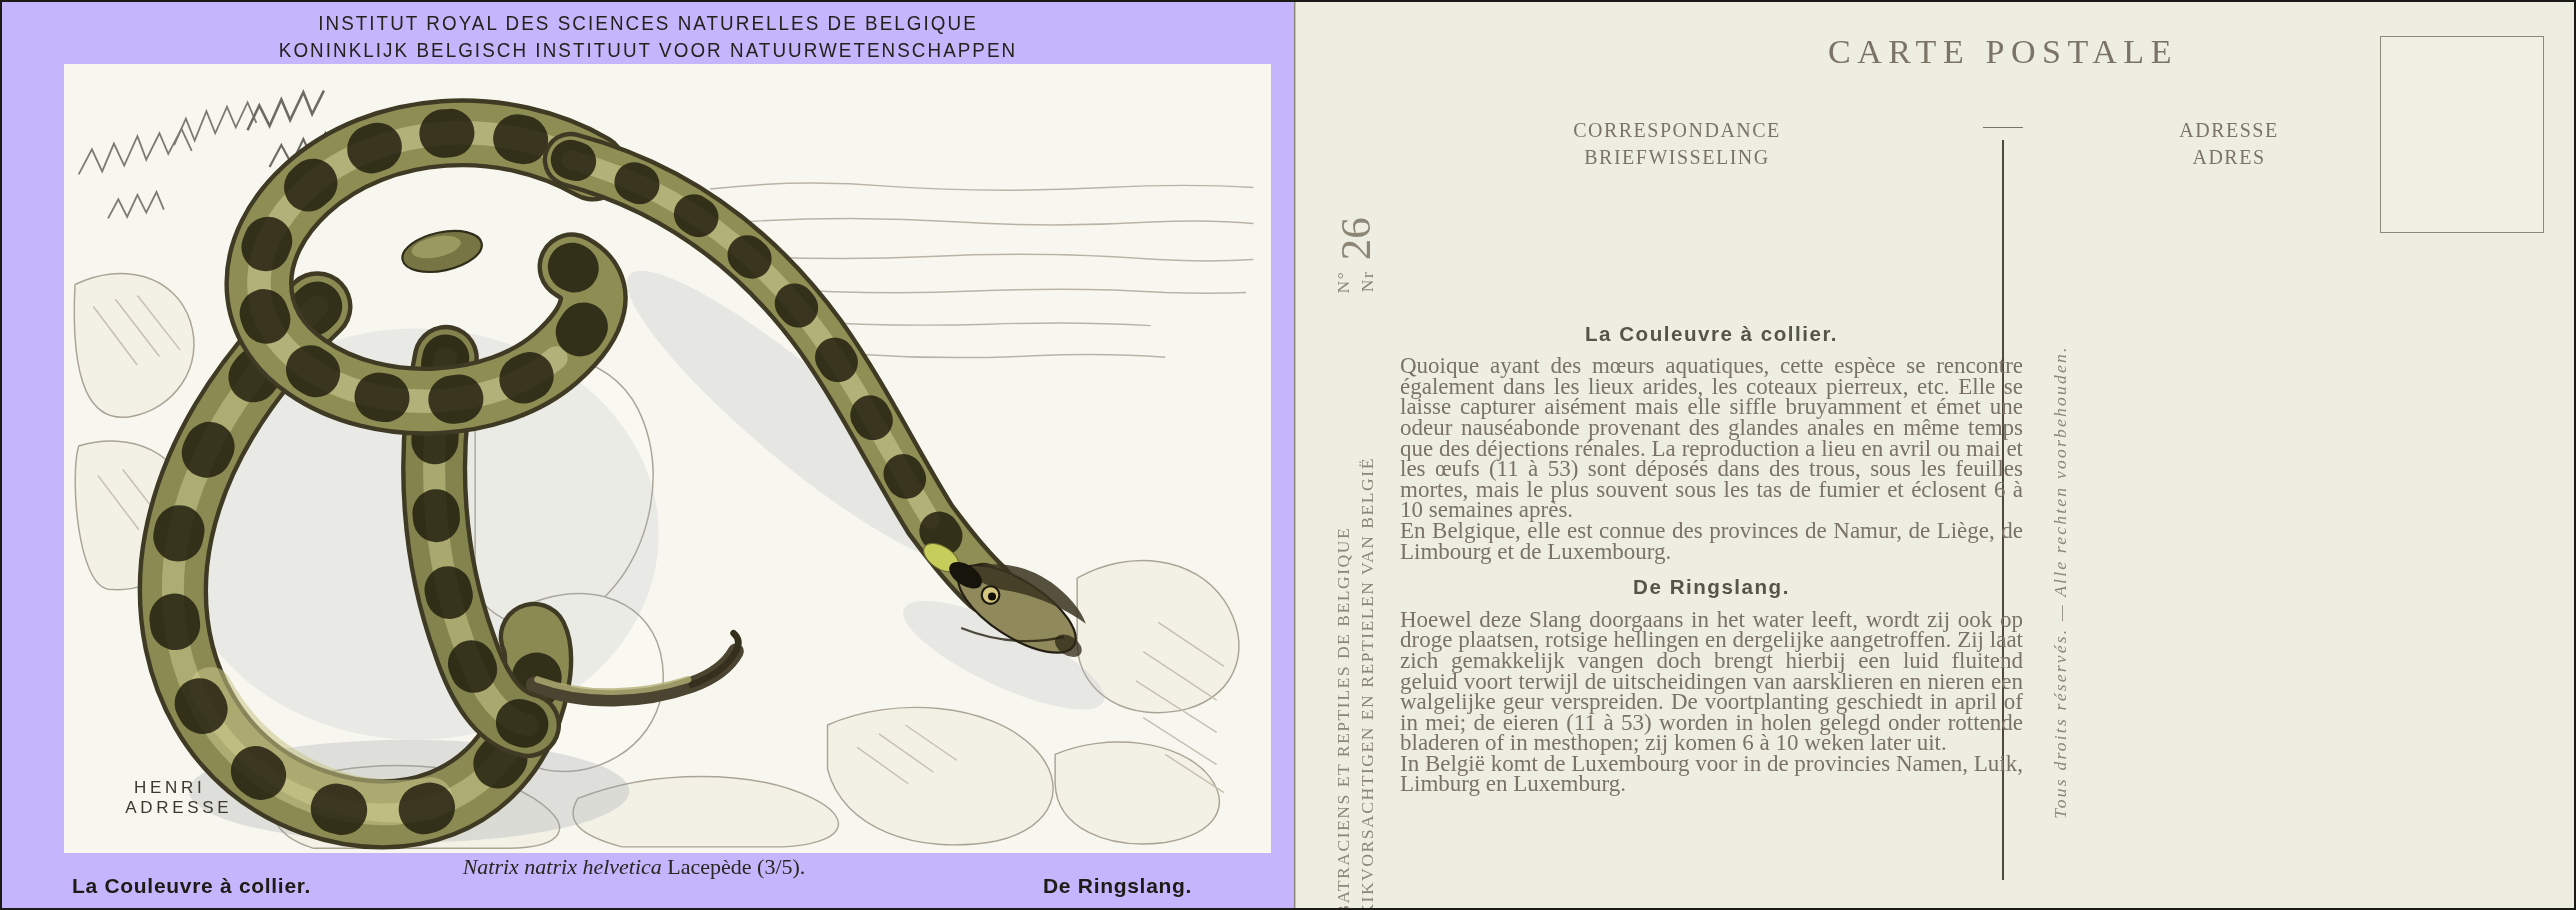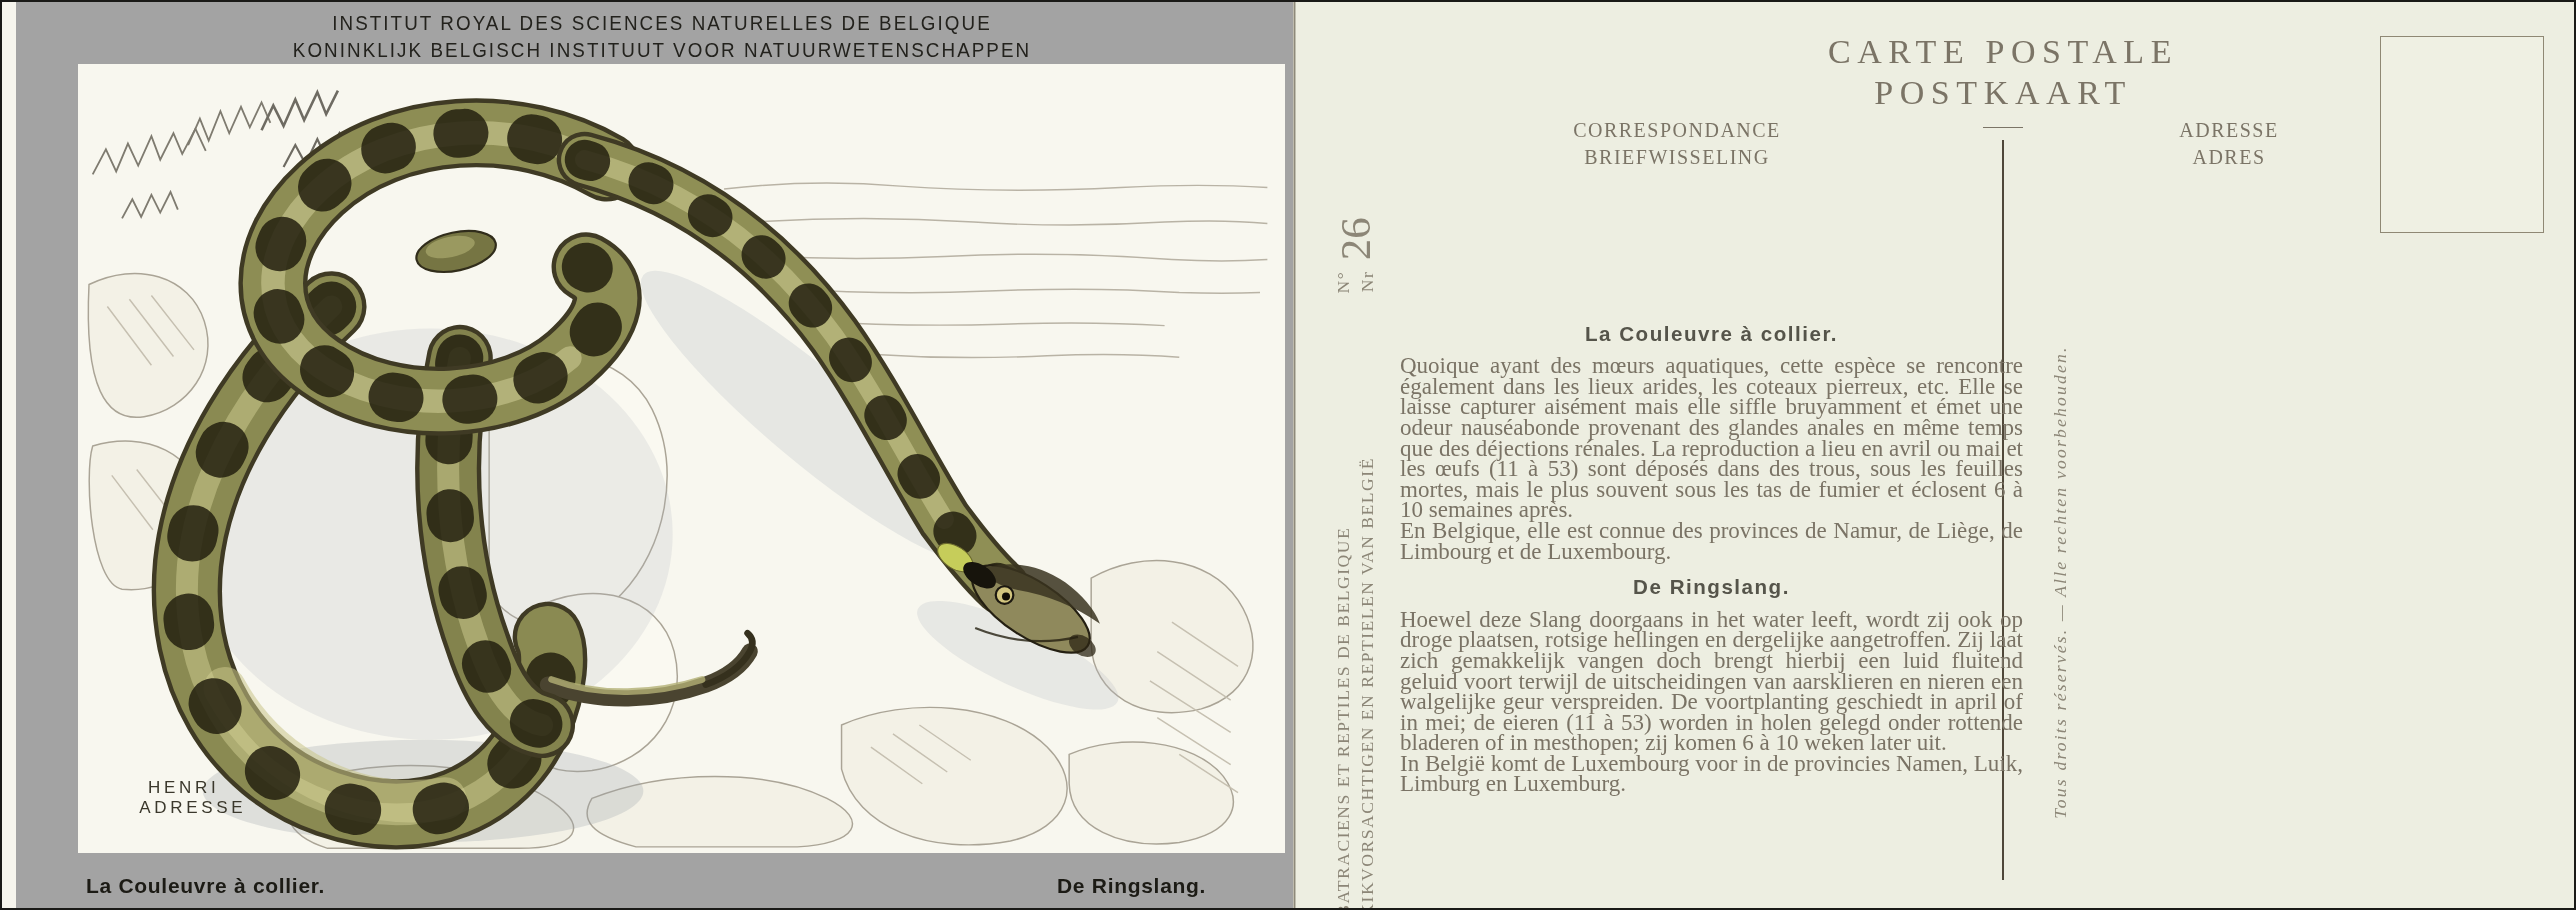--- a/index.html
+++ b/index.html
@@ -2,21 +2,21 @@
 <html style="font-size:11.7px"><head>
 <meta charset="utf-8">
 <style>
   html,body{margin:0;padding:0;background:#e8e8e0;}
   #canvas{
     position:relative;width:2572px;height:906px;
     background:#f6f5ed;border:2.2px solid #1a1a17;overflow:hidden;
     font-family:"Liberation Serif", serif;
   }
   
-  .panel-left{position:absolute;left:14px;top:0;width:1292px;height:100%;background:#a3a3a3;}
+  .panel-left{position:absolute;left:0;top:0;width:1292px;height:100%;background:#c4b5fd;}
   .hdr{position:absolute;left:0;width:1292px;text-align:center;
        font-family:"Liberation Sans", sans-serif;color:#23221d;
        font-size:20px;letter-spacing:2.2px;transform:scaleX(.94);white-space:nowrap;}
   .hdr1{top:10.3px;} .hdr2{top:37px;}
   .illustration{position:absolute;left:62px;top:62px;width:1207px;height:789px;background:#f8f7ef;}
   .signature{position:absolute;left:70px;top:714px;
        font-family:"Liberation Sans", sans-serif;font-size:17px;letter-spacing:3.7px;
        color:#3b382c;line-height:20px;}
   .sig2{margin-left:-8.8px;}
   .cap-center{position:absolute;left:316px;top:852px;width:632px;text-align:center;
@@ -153,30 +153,32 @@
           <ellipse cx="1228" cy="696" rx="25" ry="14" transform="rotate(33 1228 696)" fill="#17140c"></ellipse>
         </g>
       </svg>
 
       <div class="signature">
         <span>HENRI</span><br>
         <span class="sig2">ADRESSE</span>
       </div>
     </div>
 
+    <div class="cap-center">
+      <span class="it">Natrix natrix helvetica</span><span> Lacepède (3/5).</span>
+    </div>
     <div class="cap-bold cap-left">La Couleuvre à collier.</div>
     <div class="cap-bold cap-right">De Ringslang.</div>
   </section>
 
   <div class="crease"></div>
 
   <section class="panel-right">
     <div class="pr-title">
       <div>CARTE POSTALE</div>
-      <div>POSTKAART</div>
     </div>
 
     <div class="pr-sub pr-corr">
       <div>CORRESPONDANCE</div>
       <div>BRIEFWISSELING</div>
     </div>
     <div class="pr-sub pr-addr">
       <div>ADRESSE</div>
       <div>ADRES</div>
     </div>

